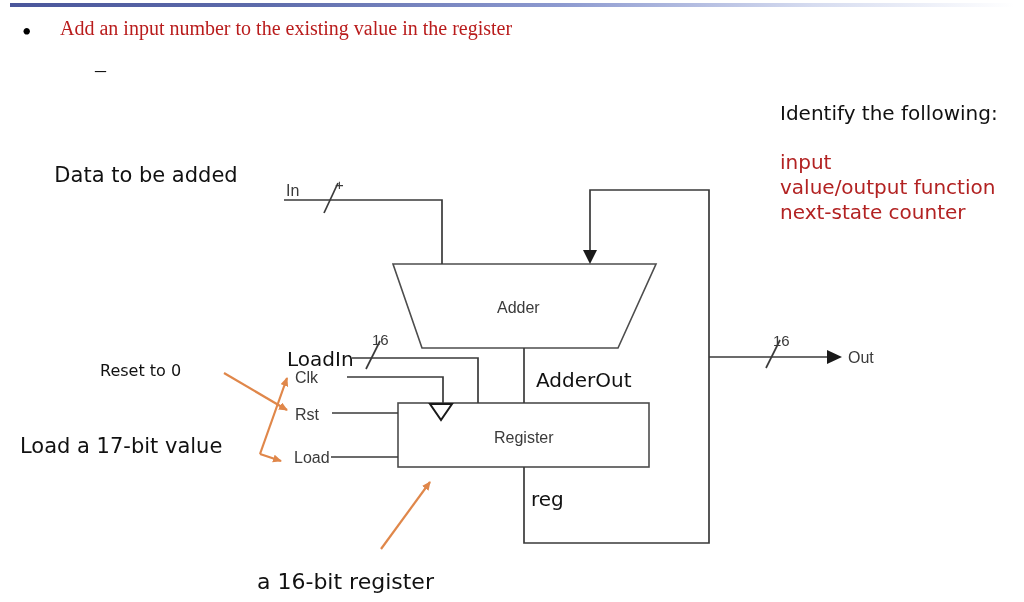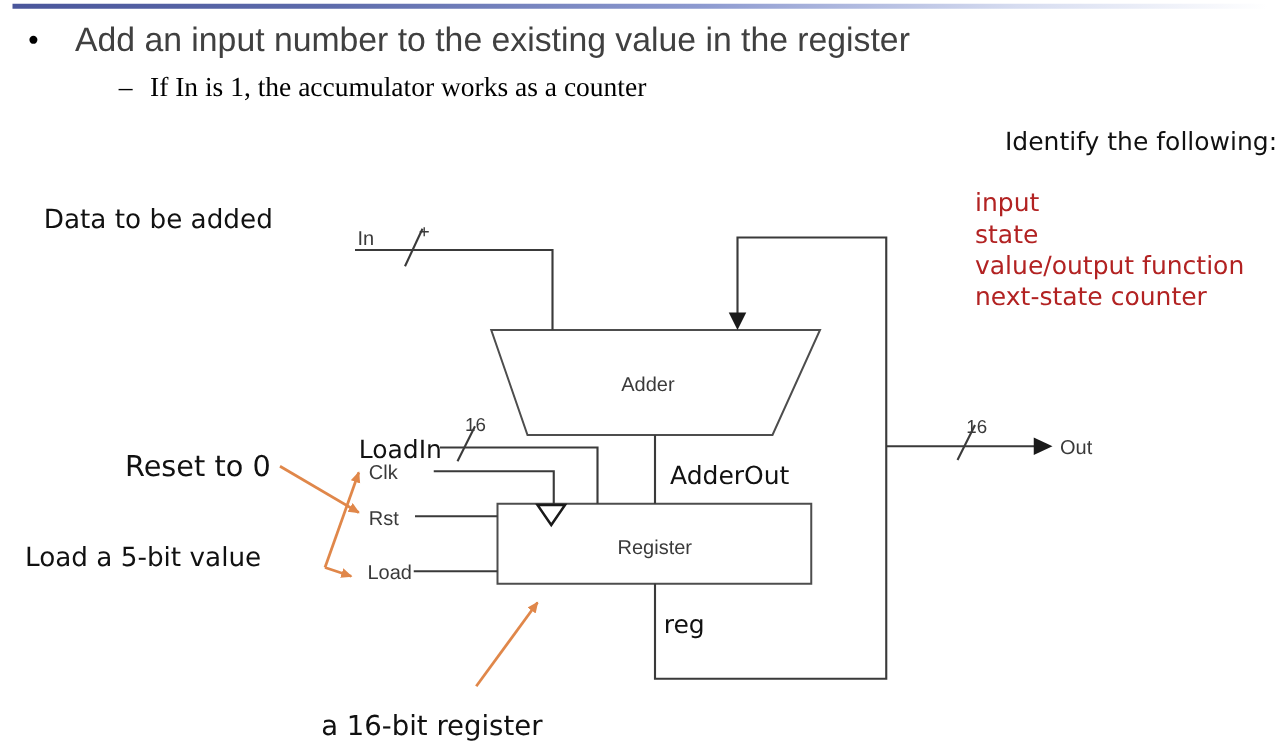--- a/index.html
+++ b/index.html
@@ -10,41 +10,41 @@
   .topbar {
     position:absolute; left:10px; top:3px; width:1004px; height:4px;
     background:linear-gradient(to right,#4a569b 0%,#5d6bab 25%,#8d9ad0 55%,#d6dcf0 80%,#ffffff 100%);
   }
   .title-bullet {
     position:absolute; left:22px; top:17px;
     font-family:"Liberation Serif", serif; font-size:27px; color:#000;
   }
   .title-text {
     position:absolute; left:60px; top:17px;
-    font-family:Liberation Sans, sans-serif; font-size:27px; color:#404040;
+    font-family:Liberation Serif, serif; font-size:20px; color:#b91c1c;
   }
   .sub-dash {
     position:absolute; left:95px; top:57px;
     font-family:"Liberation Serif", serif; font-size:22px; color:#000;
   }
   .sub-text {
     position:absolute; left:120px; top:57px;
     font-family:"Liberation Serif", serif; font-size:22px; color:#000;
   }
   .ann { font-family:"DejaVu Sans", sans-serif; color:#111; }
-  .identify-heading { position:absolute; left:804px; top:101px; font-size:20px; }
+  .identify-heading { position:absolute; left:780px; top:101px; font-size:20px; }
   .identify-list {
     position:absolute; left:780px; top:150px; font-size:20px; line-height:25px;
     color:#b22222;
   }
   .lbl-data {
-    position:absolute; left:35px; top:160px; width:222px; 
+    position:absolute; left:35px; top:160px; width:222px; text-align:center;
     font-size:21px; line-height:30px;
   }
-  .lbl-reset { position:absolute; left:100px; top:361px; font-size:23px; }
+  .lbl-reset { position:absolute; left:100px; top:361px; font-size:16px; }
   .lbl-load16 { position:absolute; left:20px; top:434px; font-size:21px; }
   .lbl-reg16 { position:absolute; left:257px; top:569px; font-size:22px; }
   svg { position:absolute; left:0; top:0; }
   .wire { stroke:#3a3a3a; stroke-width:1.7; fill:none; }
   .shape { fill:#ffffff; stroke:#4d4d4d; stroke-width:1.6; }
   .fig-label { font-family:"Liberation Sans", sans-serif; font-size:16px; fill:#3a3a3a; }
   .fig-small { font-family:"Liberation Sans", sans-serif; font-size:15px; fill:#3a3a3a; }
   .ann-label { font-family:"DejaVu Sans", sans-serif; font-size:20px; fill:#111; }
   .blk { fill:#1a1a1a; }
   .orange-line { stroke:#e0874a; stroke-width:2.2; fill:none; }
@@ -52,35 +52,33 @@
 </head>
 <body>
 
 <div class="canvas">
 
   <div class="topbar"></div>
 
   <span class="title-bullet">•</span>
   <span class="title-text">Add an input number to the existing value in the register</span>
   <span class="sub-dash">–</span>
-  <span class="sub-text">If In is 1, the accumulator works as a counter</span>
 
   <div class="ann identify-heading">Identify the following:</div>
   <div class="ann identify-list">
     <div>input</div>
-    <div>state</div>
     <div>value/output function</div>
     <div>next-state counter</div>
   </div>
 
   <div class="ann lbl-data">
     <div>Data to be added</div>
   </div>
   <div class="ann lbl-reset">Reset to 0</div>
-  <div class="ann lbl-load16">Load a 5-bit value</div>
+  <div class="ann lbl-load16">Load a 17-bit value</div>
   <div class="ann lbl-reg16">a 16-bit register</div>
 
   <svg width="1024" height="602" viewBox="0 0 1024 602">
     <defs>
       <marker id="arrowO" markerUnits="userSpaceOnUse" markerWidth="12" markerHeight="10" refX="8" refY="4" orient="auto">
         <path d="M0,0 L9,4 L0,8 z" fill="#e0874a"></path>
       </marker>
     </defs>
 
     <polygon class="shape" points="393,264 656,264 618,348 422,348"></polygon>

